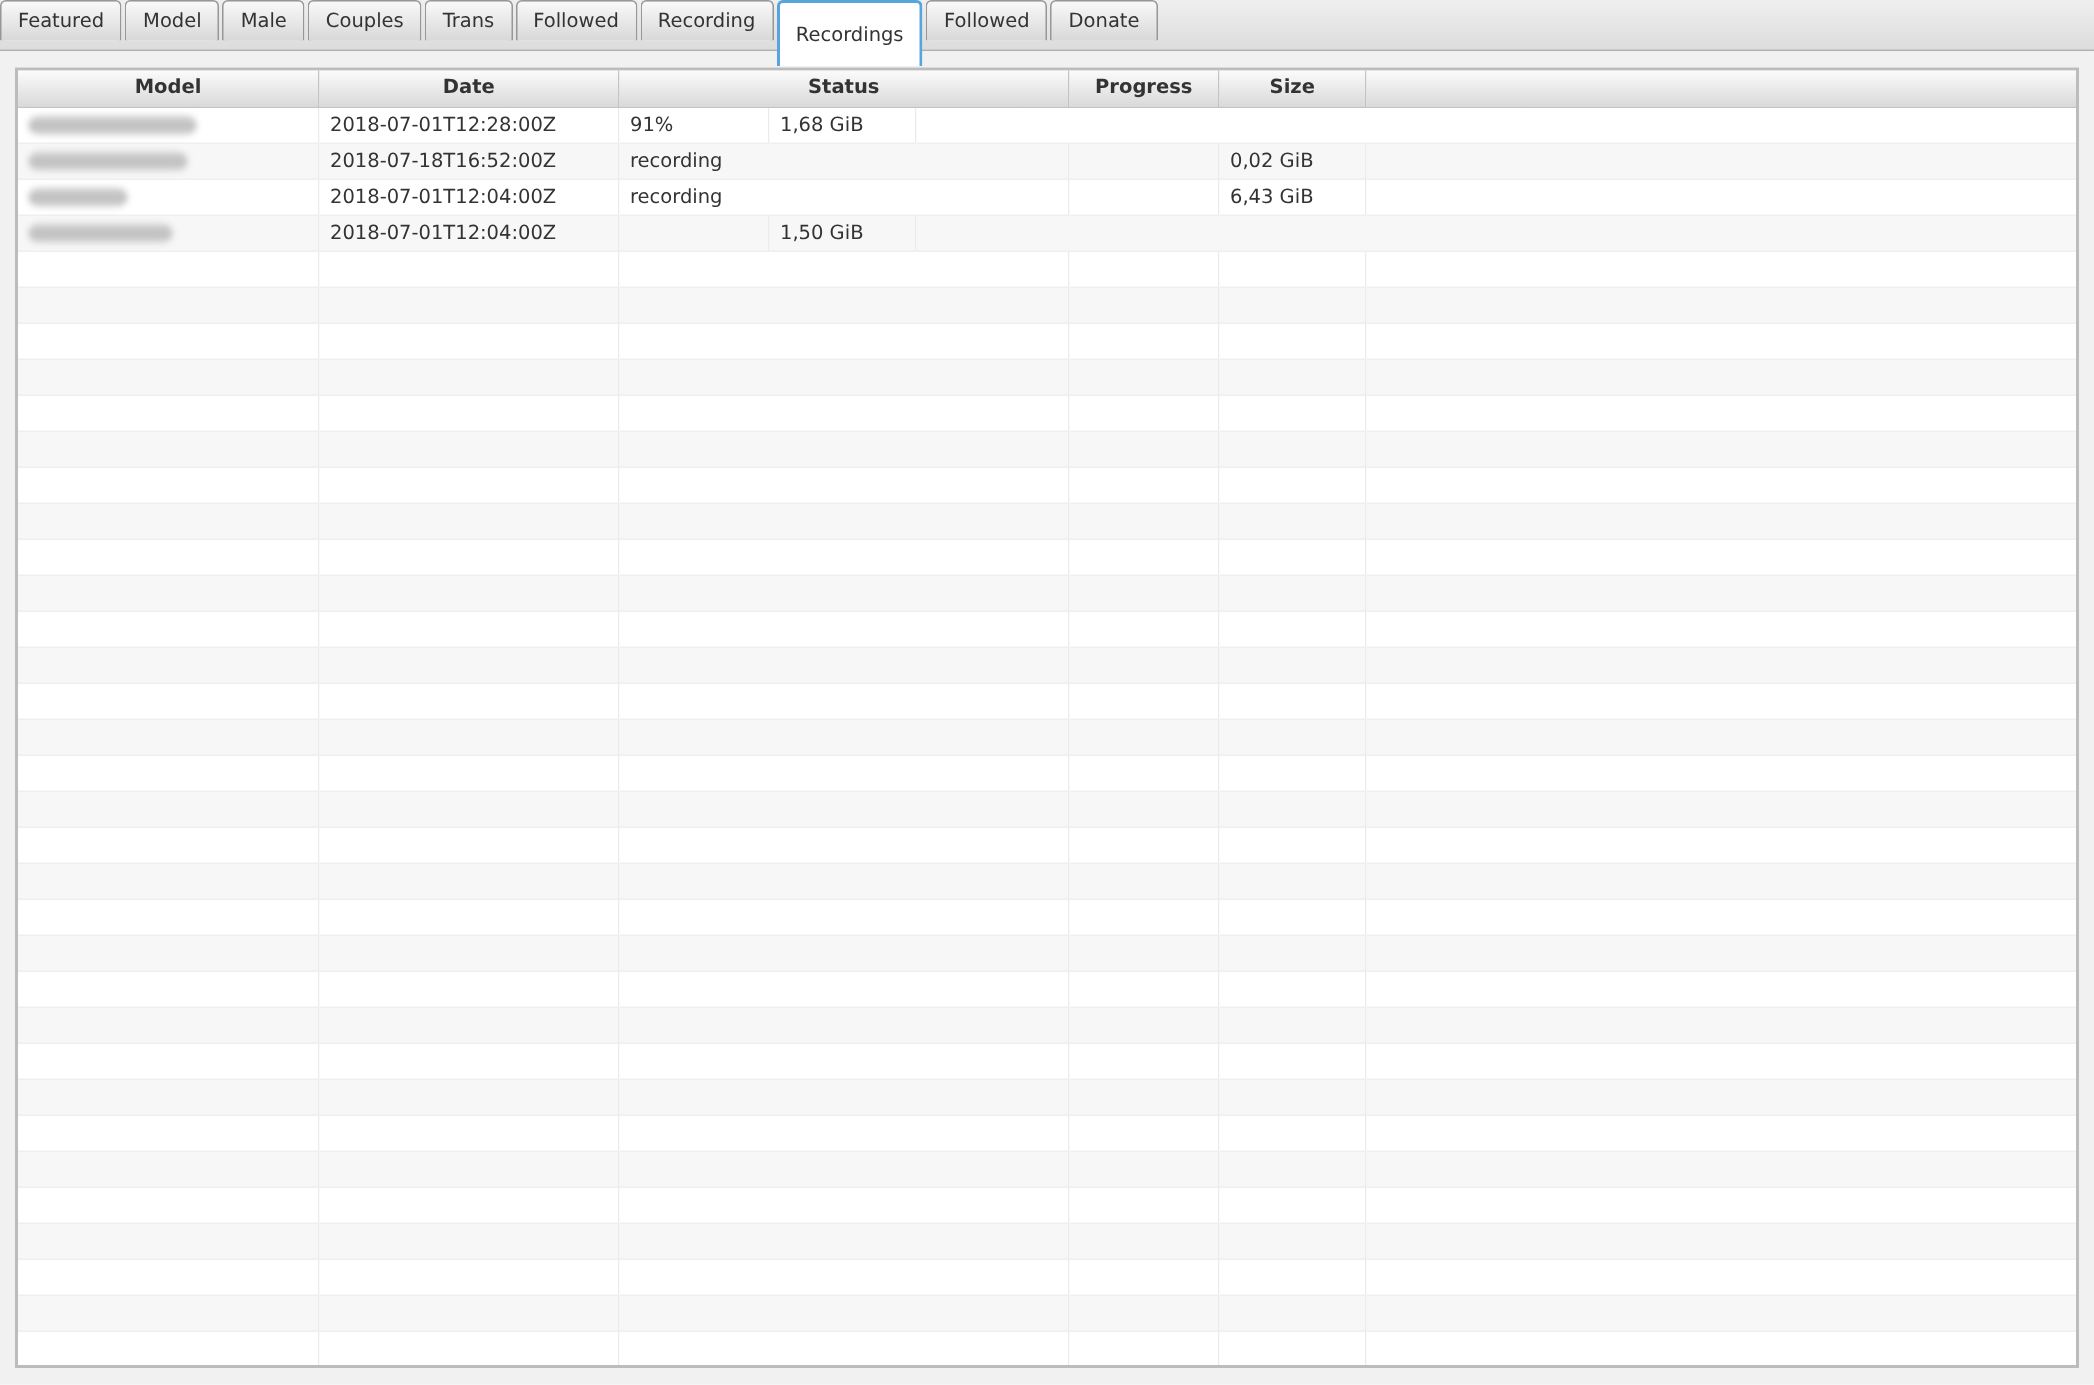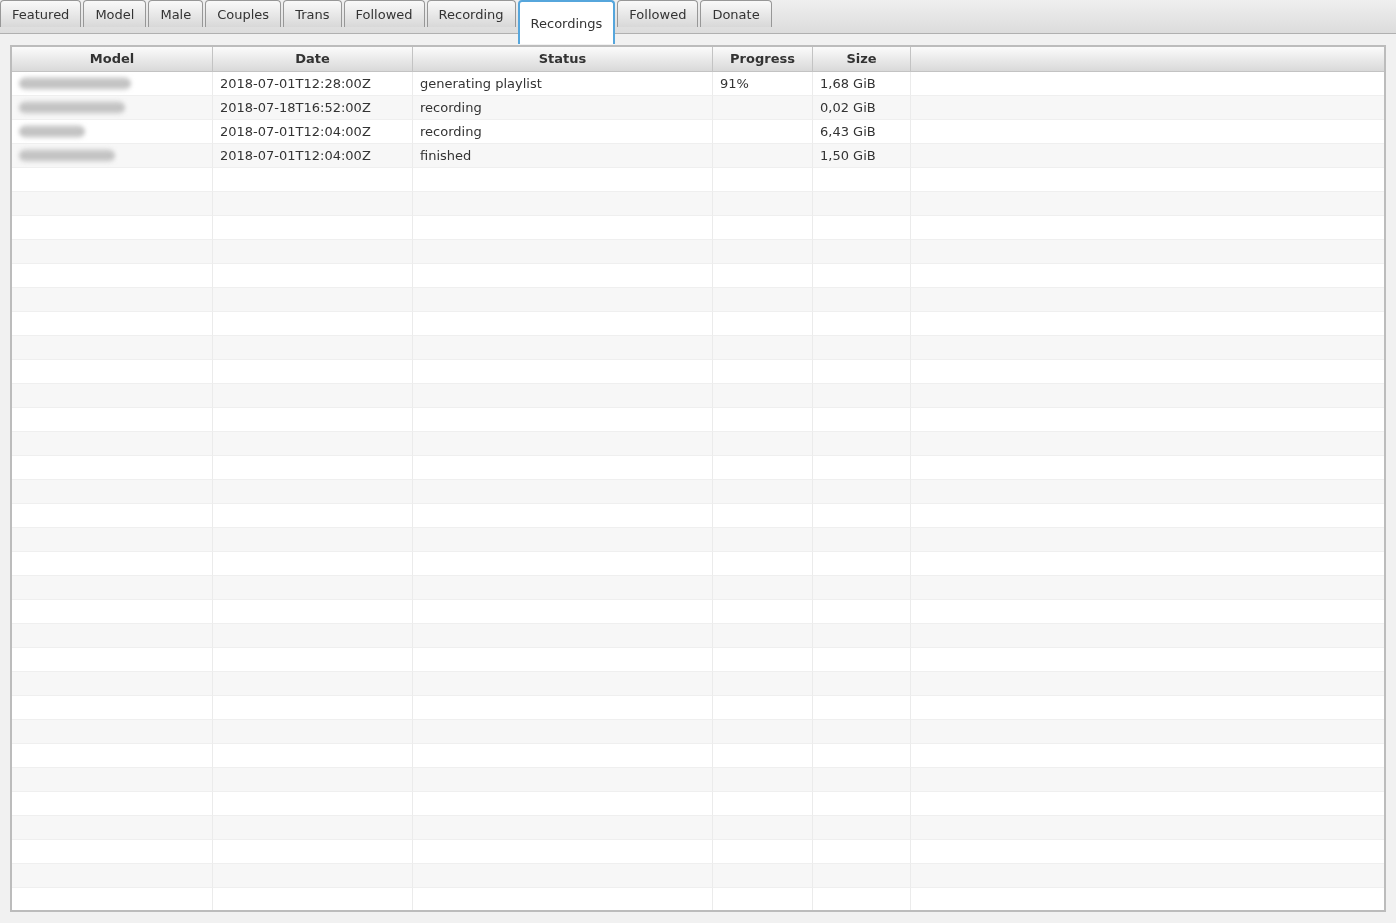--- a/index.html
+++ b/index.html
@@ -129,21 +129,20 @@
       <div class="th col-3">Progress</div>
       <div class="th col-4">Size</div>
       <div class="th col-5"></div>
     </div>
   <div class="tbody" id="tbody">
       <div class="tr odd">
         <div class="td col-0">
           <div class="blur-name" style="width: 112px;"></div>
         </div>
         <div class="td col-1">2018-07-01T12:28:00Z</div>
-        <div class="td col-2">generating playlist</div>
         <div class="td col-3">91%</div>
         <div class="td col-4">1,68 GiB</div>
         <div class="td col-5"></div>
       </div>
       <div class="tr even">
         <div class="td col-0">
           <div class="blur-name" style="width: 106px;"></div>
         </div>
         <div class="td col-1">2018-07-18T16:52:00Z</div>
         <div class="td col-2">recording</div>
@@ -159,21 +158,20 @@
         <div class="td col-2">recording</div>
         <div class="td col-3"></div>
         <div class="td col-4">6,43 GiB</div>
         <div class="td col-5"></div>
       </div>
       <div class="tr even">
         <div class="td col-0">
           <div class="blur-name" style="width: 96px;"></div>
         </div>
         <div class="td col-1">2018-07-01T12:04:00Z</div>
-        <div class="td col-2">finished</div>
         <div class="td col-3"></div>
         <div class="td col-4">1,50 GiB</div>
         <div class="td col-5"></div>
       </div>
       <div class="tr odd">
         <div class="td col-0"></div>
         <div class="td col-1"></div>
         <div class="td col-2"></div>
         <div class="td col-3"></div>
         <div class="td col-4"></div>

